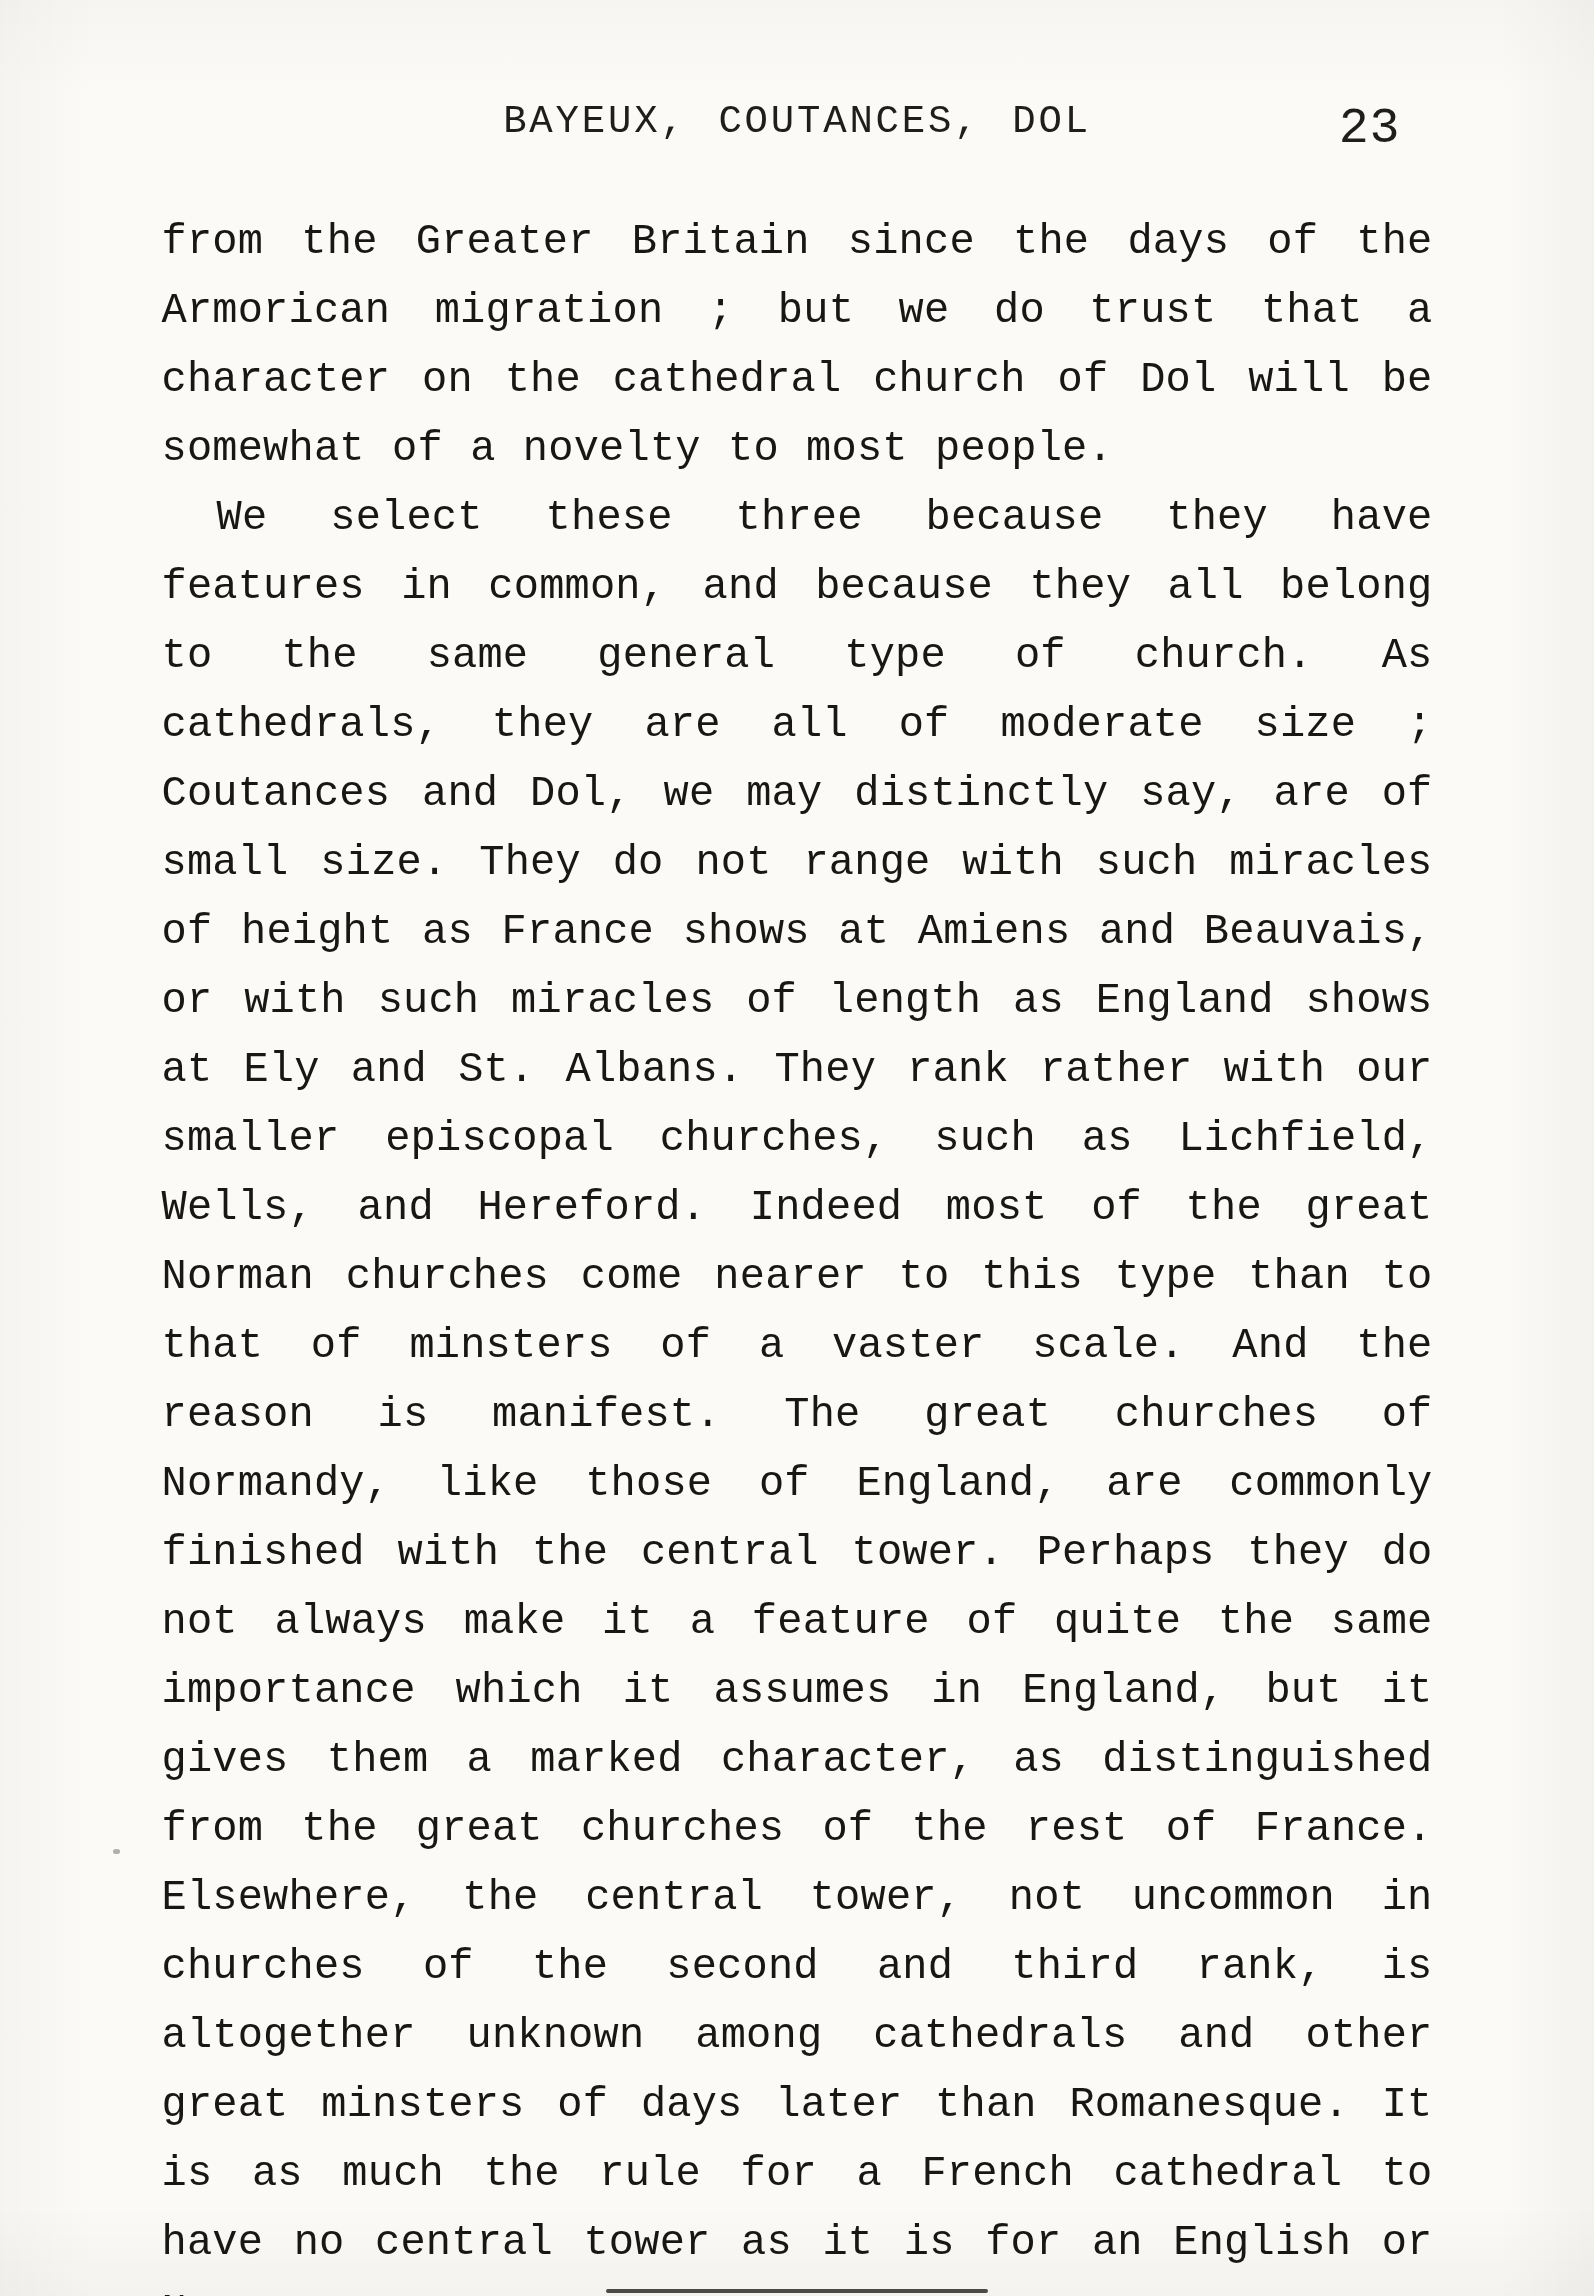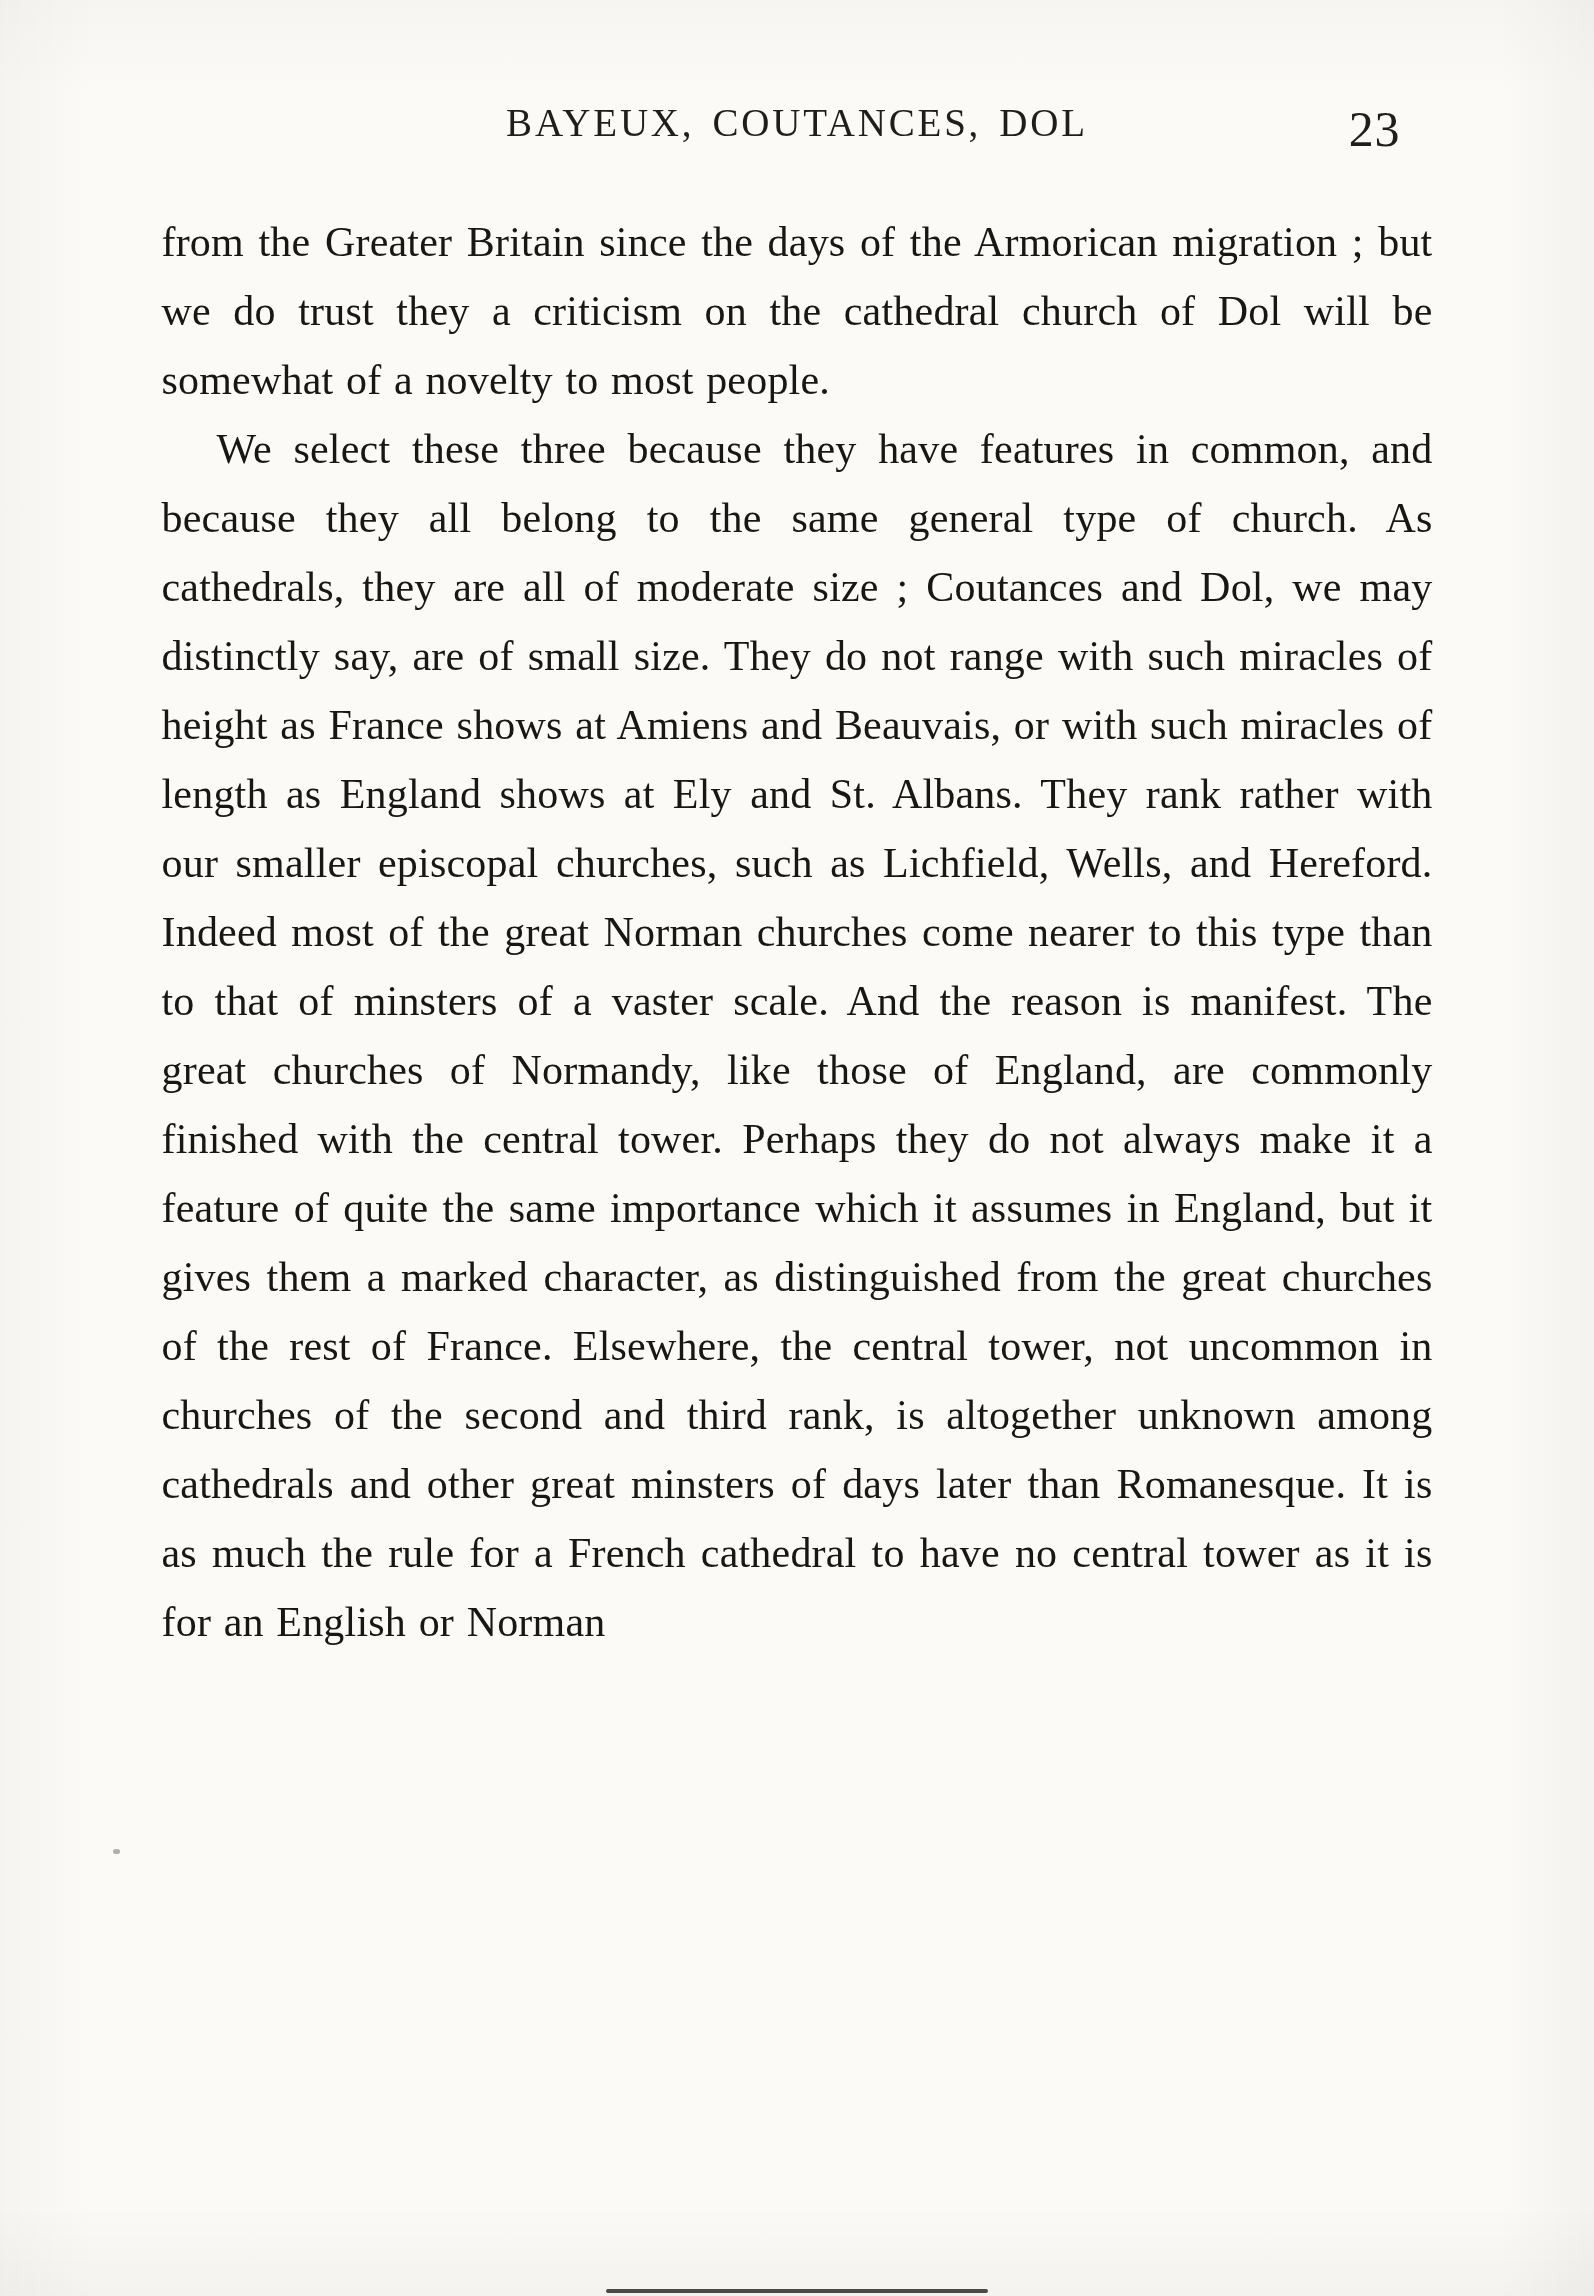--- a/index.html
+++ b/index.html
@@ -10,20 +10,21 @@
   }
 
   .page {
     position: relative;
     width: 1594px;
     height: 2297px;
     margin: 0 auto;
     background: #fbfaf7;
     color: #1e1c1a;
     overflow: hidden;
+    font-family: Liberation Mono, monospace;
   }
 
   
   .page::before {
     content: "";
     position: absolute;
     inset: 0;
     pointer-events: none;
     background:
       linear-gradient(to right, rgba(0,0,0,0.025), rgba(0,0,0,0) 6%, rgba(0,0,0,0) 94%, rgba(0,0,0,0.03)),
@@ -100,21 +101,21 @@
 
 <div class="page">
   <div class="content-column">
 
     <header class="running-header">
       <span class="header-title">BAYEUX, COUTANCES, DOL</span>
       <span class="page-number">23</span>
     </header>
 
     <main class="text-block">
-      <p class="para">from the Greater Britain since the days of the Armorican migration ; but we do trust they a criticism on the cathedral church of Dol will be somewhat of a novelty to most people.</p>
+      <p class="para">from the Greater Britain since the days of the Armorican migration ; but we do trust that a character on the cathedral church of Dol will be somewhat of a novelty to most people.</p>
       <p class="para indented">We select these three because they have features in common, and because they all belong to the same general type of church.  As cathedrals, they are all of moderate size ; Coutances and Dol, we may distinctly say, are of small size.  They do not range with such miracles of height as France shows at Amiens and Beauvais, or with such miracles of length as England shows at Ely and St. Albans.  They rank rather with our smaller episcopal churches, such as Lichfield, Wells, and Hereford.  Indeed most of the great Norman churches come nearer to this type than to that of minsters of a vaster scale.  And the reason is manifest.  The great churches of Normandy, like those of England, are commonly finished with the central tower.  Perhaps they do not always make it a feature of quite the same importance which it assumes in England, but it gives them a marked character, as distinguished from the great churches of the rest of France.  Elsewhere, the central tower, not uncommon in churches of the second and third rank, is altogether unknown among cathedrals and other great minsters of days later than Romanesque.  It is as much the rule for a French cathedral to have no central tower as it is for an English or Norman</p>
     </main>
 
   </div>
 
   <div class="scan-speck"></div>
   <div class="scan-artifact-bottom"></div>
 </div>
 
 

